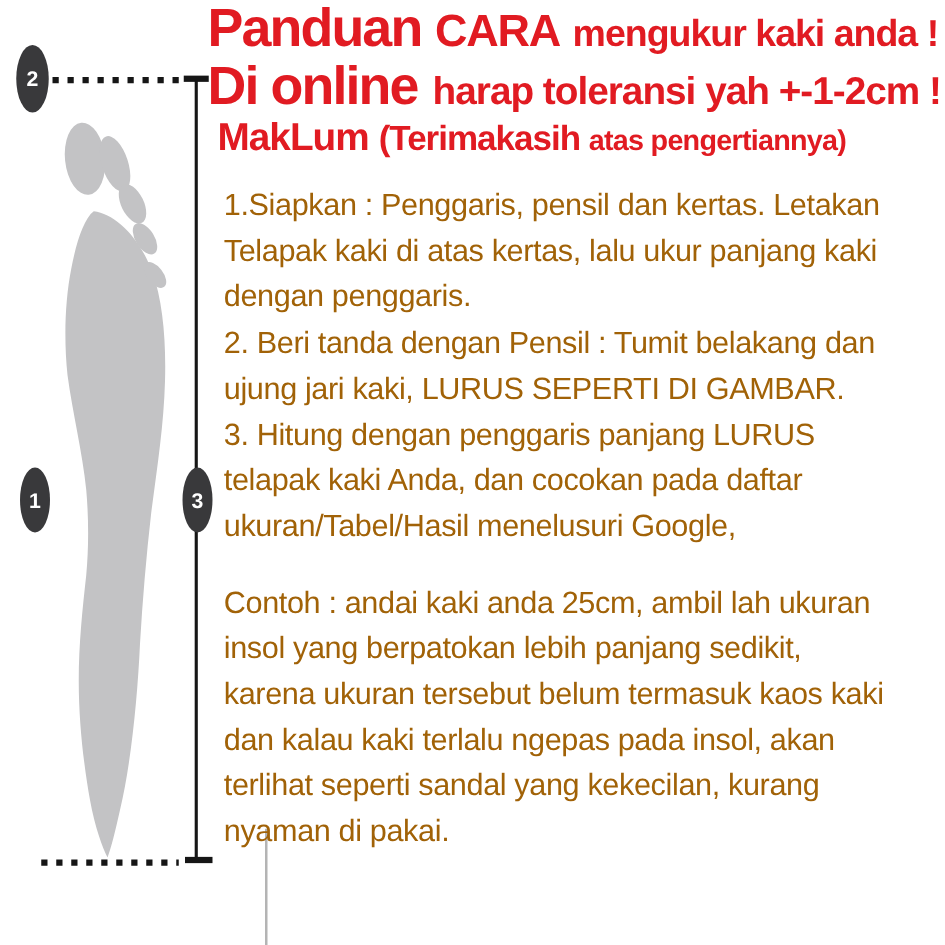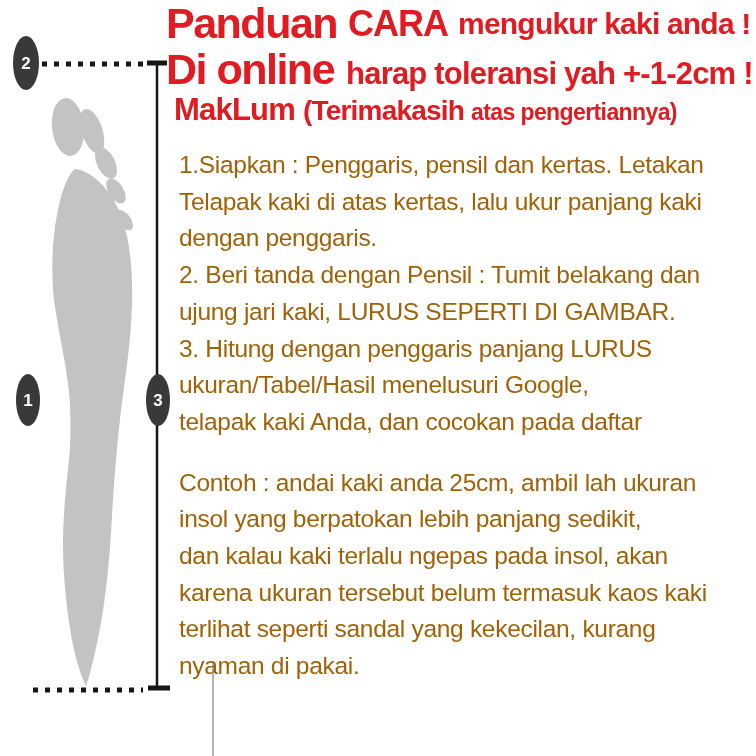--- a/index.html
+++ b/index.html
@@ -27,21 +27,21 @@
   .headline {
     position: absolute;
     left: 166px;
     top: 2px;
     width: 588px;
     font-weight: bold;
     line-height: 1.02;
     white-space: nowrap;
   }
   .headline .row { display: flex; align-items: baseline; }
-  .headline .row1 { margin-bottom: 2px; align-items: center; }
+  .headline .row1 { margin-bottom: 2px; }
   .headline .row2 { margin-bottom: 2px; }
   .h-xl  { font-size: 43px; letter-spacing: -1.5px; }
   .h-lg  { font-size: 36px; letter-spacing: -1px;   margin-left: 11px; }
   .h-md  { font-size: 30px; letter-spacing: -0.8px; margin-left: 10px; }
   .h-xl2 { font-size: 43px; letter-spacing: -1.5px; }
   .h-md2 { font-size: 31px; letter-spacing: -0.8px; margin-left: 12px; }
   .h-s1  { font-size: 27px; letter-spacing: -0.8px; }
   .h-s2  { font-size: 31px; letter-spacing: -0.8px; margin-left: 8px; text-align: right; }
   .h-s3  { font-size: 28px; letter-spacing: -0.8px; margin-left: 8px; }
   .h-s4  { font-size: 23px; letter-spacing: -0.6px; margin-left: 7px; }
@@ -125,24 +125,24 @@
     </div>
   </div>
 
   <div class="bodytext">
     <div class="tline">1.Siapkan : Penggaris, pensil dan kertas. Letakan</div>
     <div class="tline">Telapak kaki di atas kertas, lalu ukur panjang kaki</div>
     <div class="tline">dengan penggaris.</div>
     <div class="tline">2. Beri tanda dengan Pensil : Tumit belakang dan</div>
     <div class="tline">ujung jari kaki, LURUS SEPERTI DI GAMBAR.</div>
     <div class="tline">3. Hitung dengan penggaris panjang LURUS</div>
+    <div class="tline">telapak kaki Anda, dan cocokan pada daftar</div>
     <div class="tline">ukuran/Tabel/Hasil menelusuri Google,</div>
-    <div class="tline">telapak kaki Anda, dan cocokan pada daftar</div>
     <div class="para-gap"></div>
     <div class="tline">Contoh : andai kaki anda 25cm, ambil lah ukuran</div>
     <div class="tline">insol yang berpatokan lebih panjang sedikit,</div>
+    <div class="tline">karena ukuran tersebut belum termasuk kaos kaki</div>
     <div class="tline">dan kalau kaki terlalu ngepas pada insol, akan</div>
-    <div class="tline">karena ukuran tersebut belum termasuk kaos kaki</div>
     <div class="tline">terlihat seperti sandal yang kekecilan, kurang</div>
     <div class="tline">nyaman di pakai.</div>
   </div>
 
 </div>
 
 </body></html>

